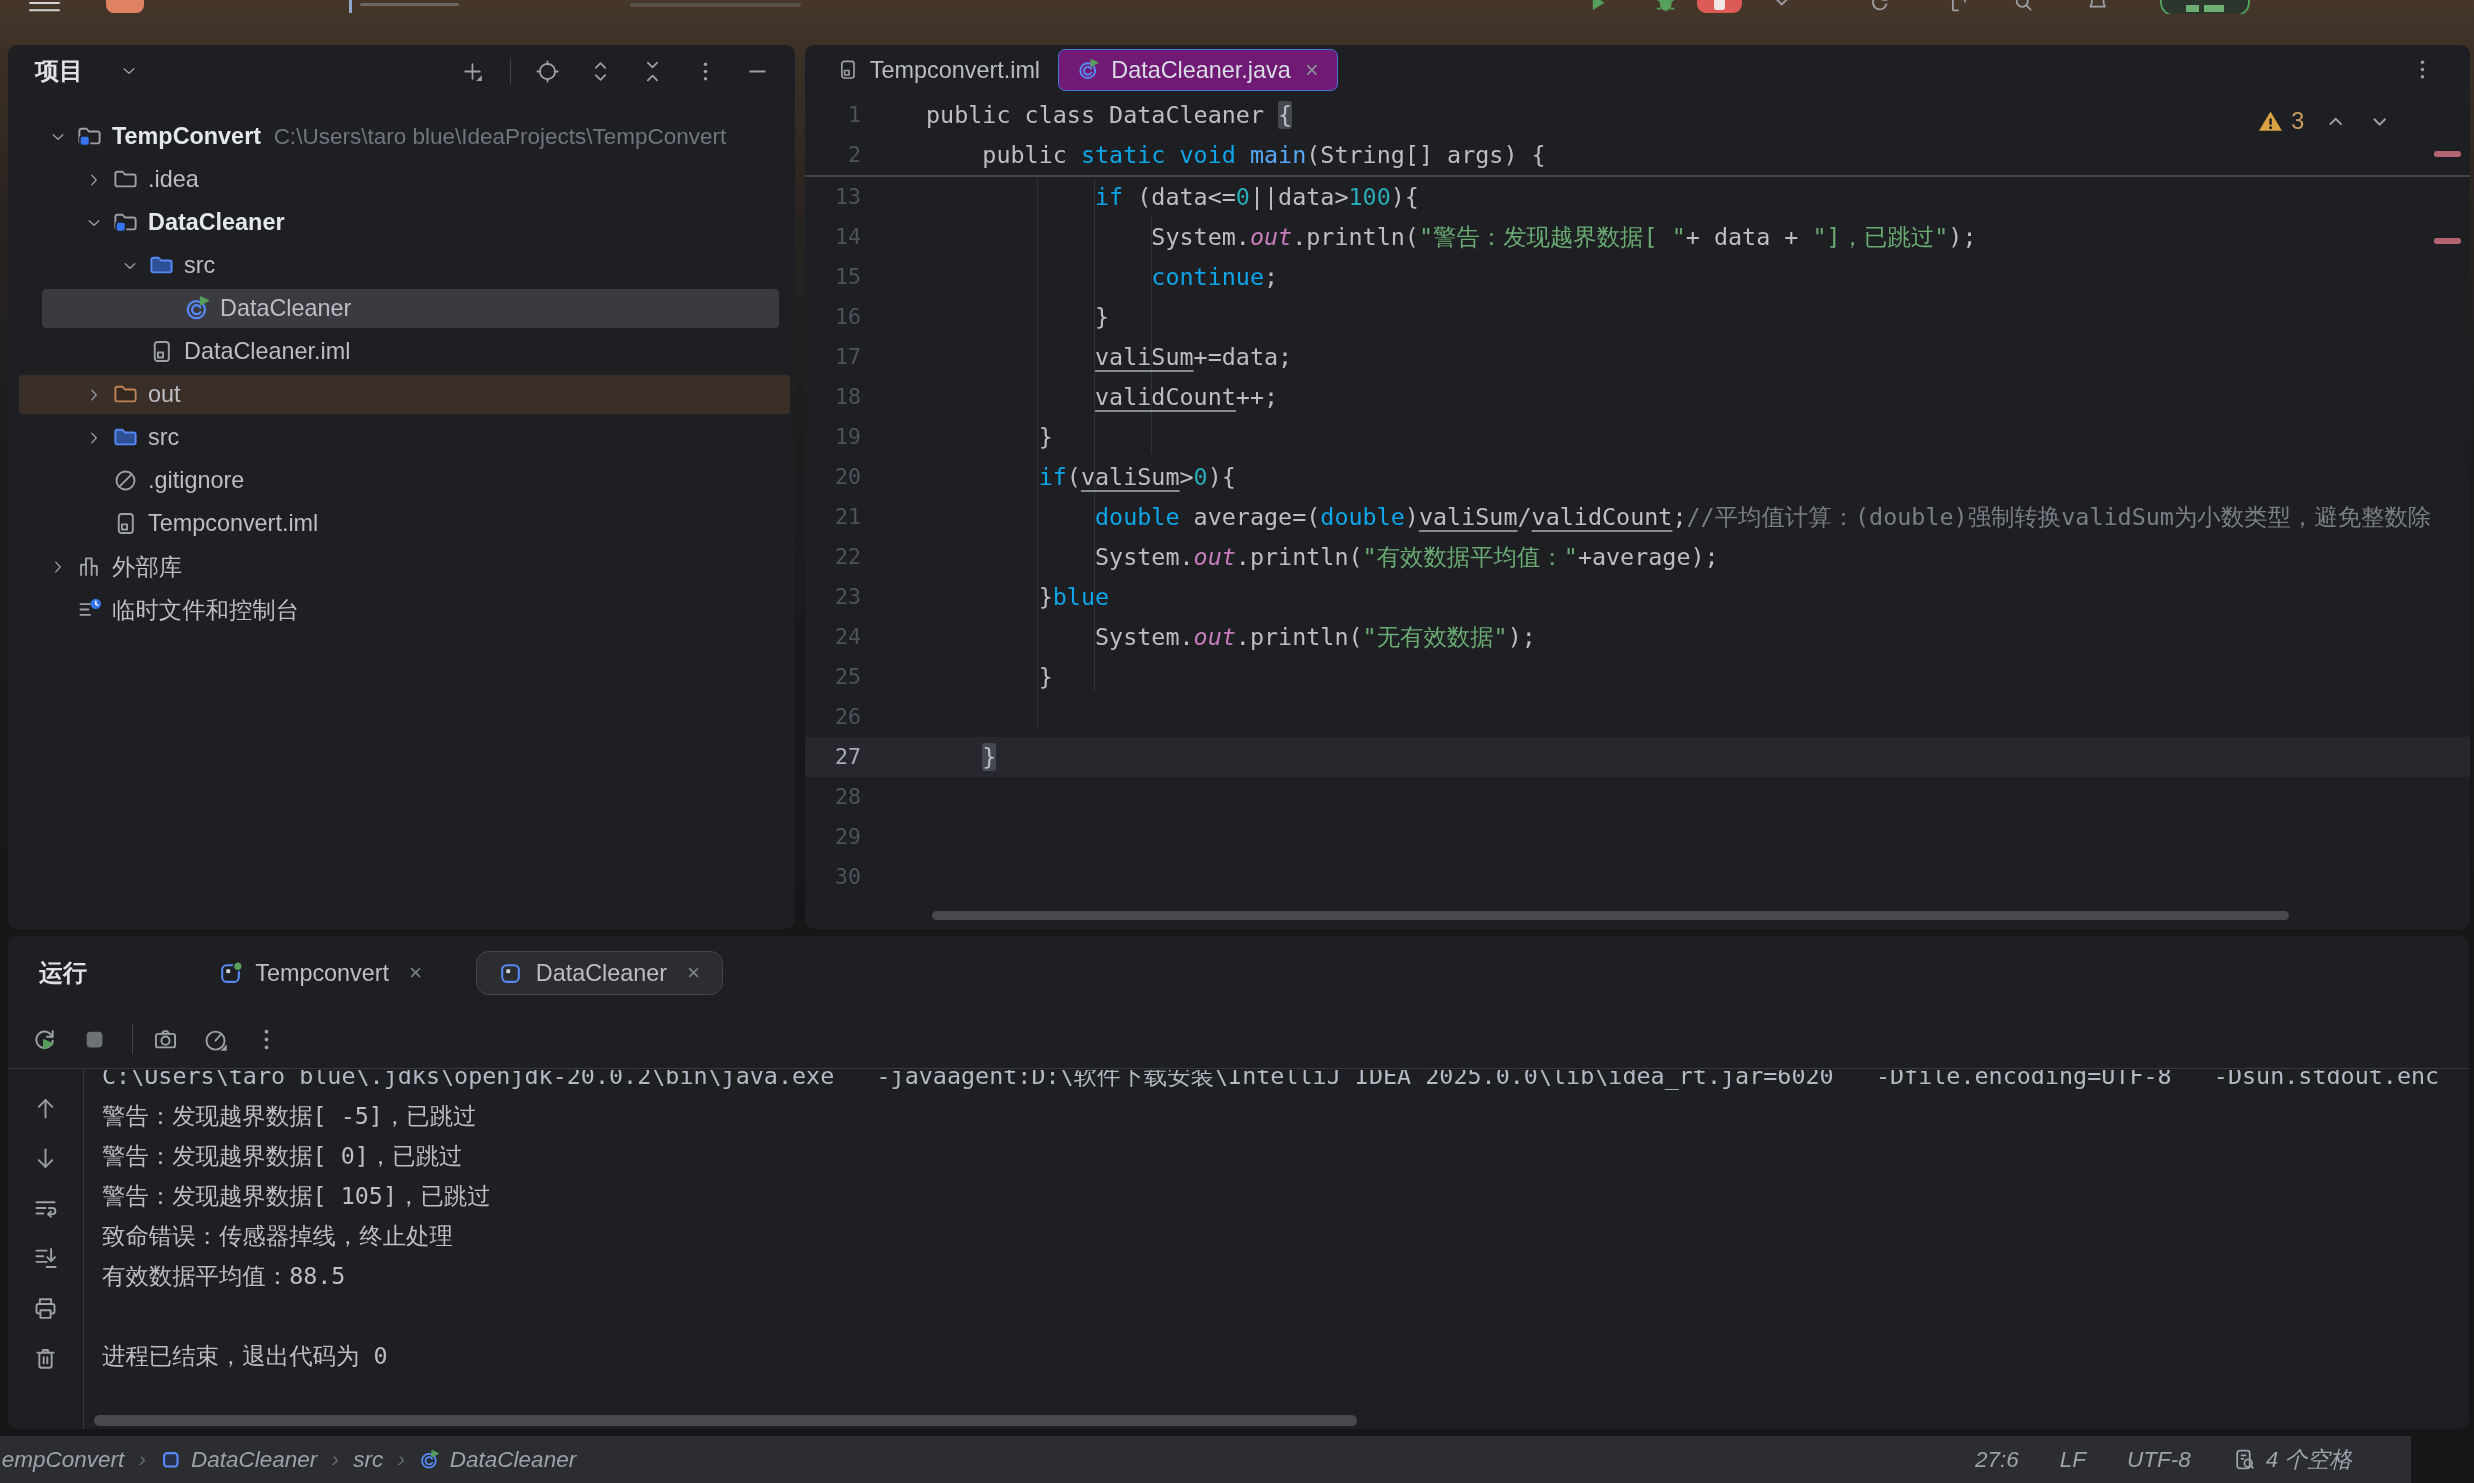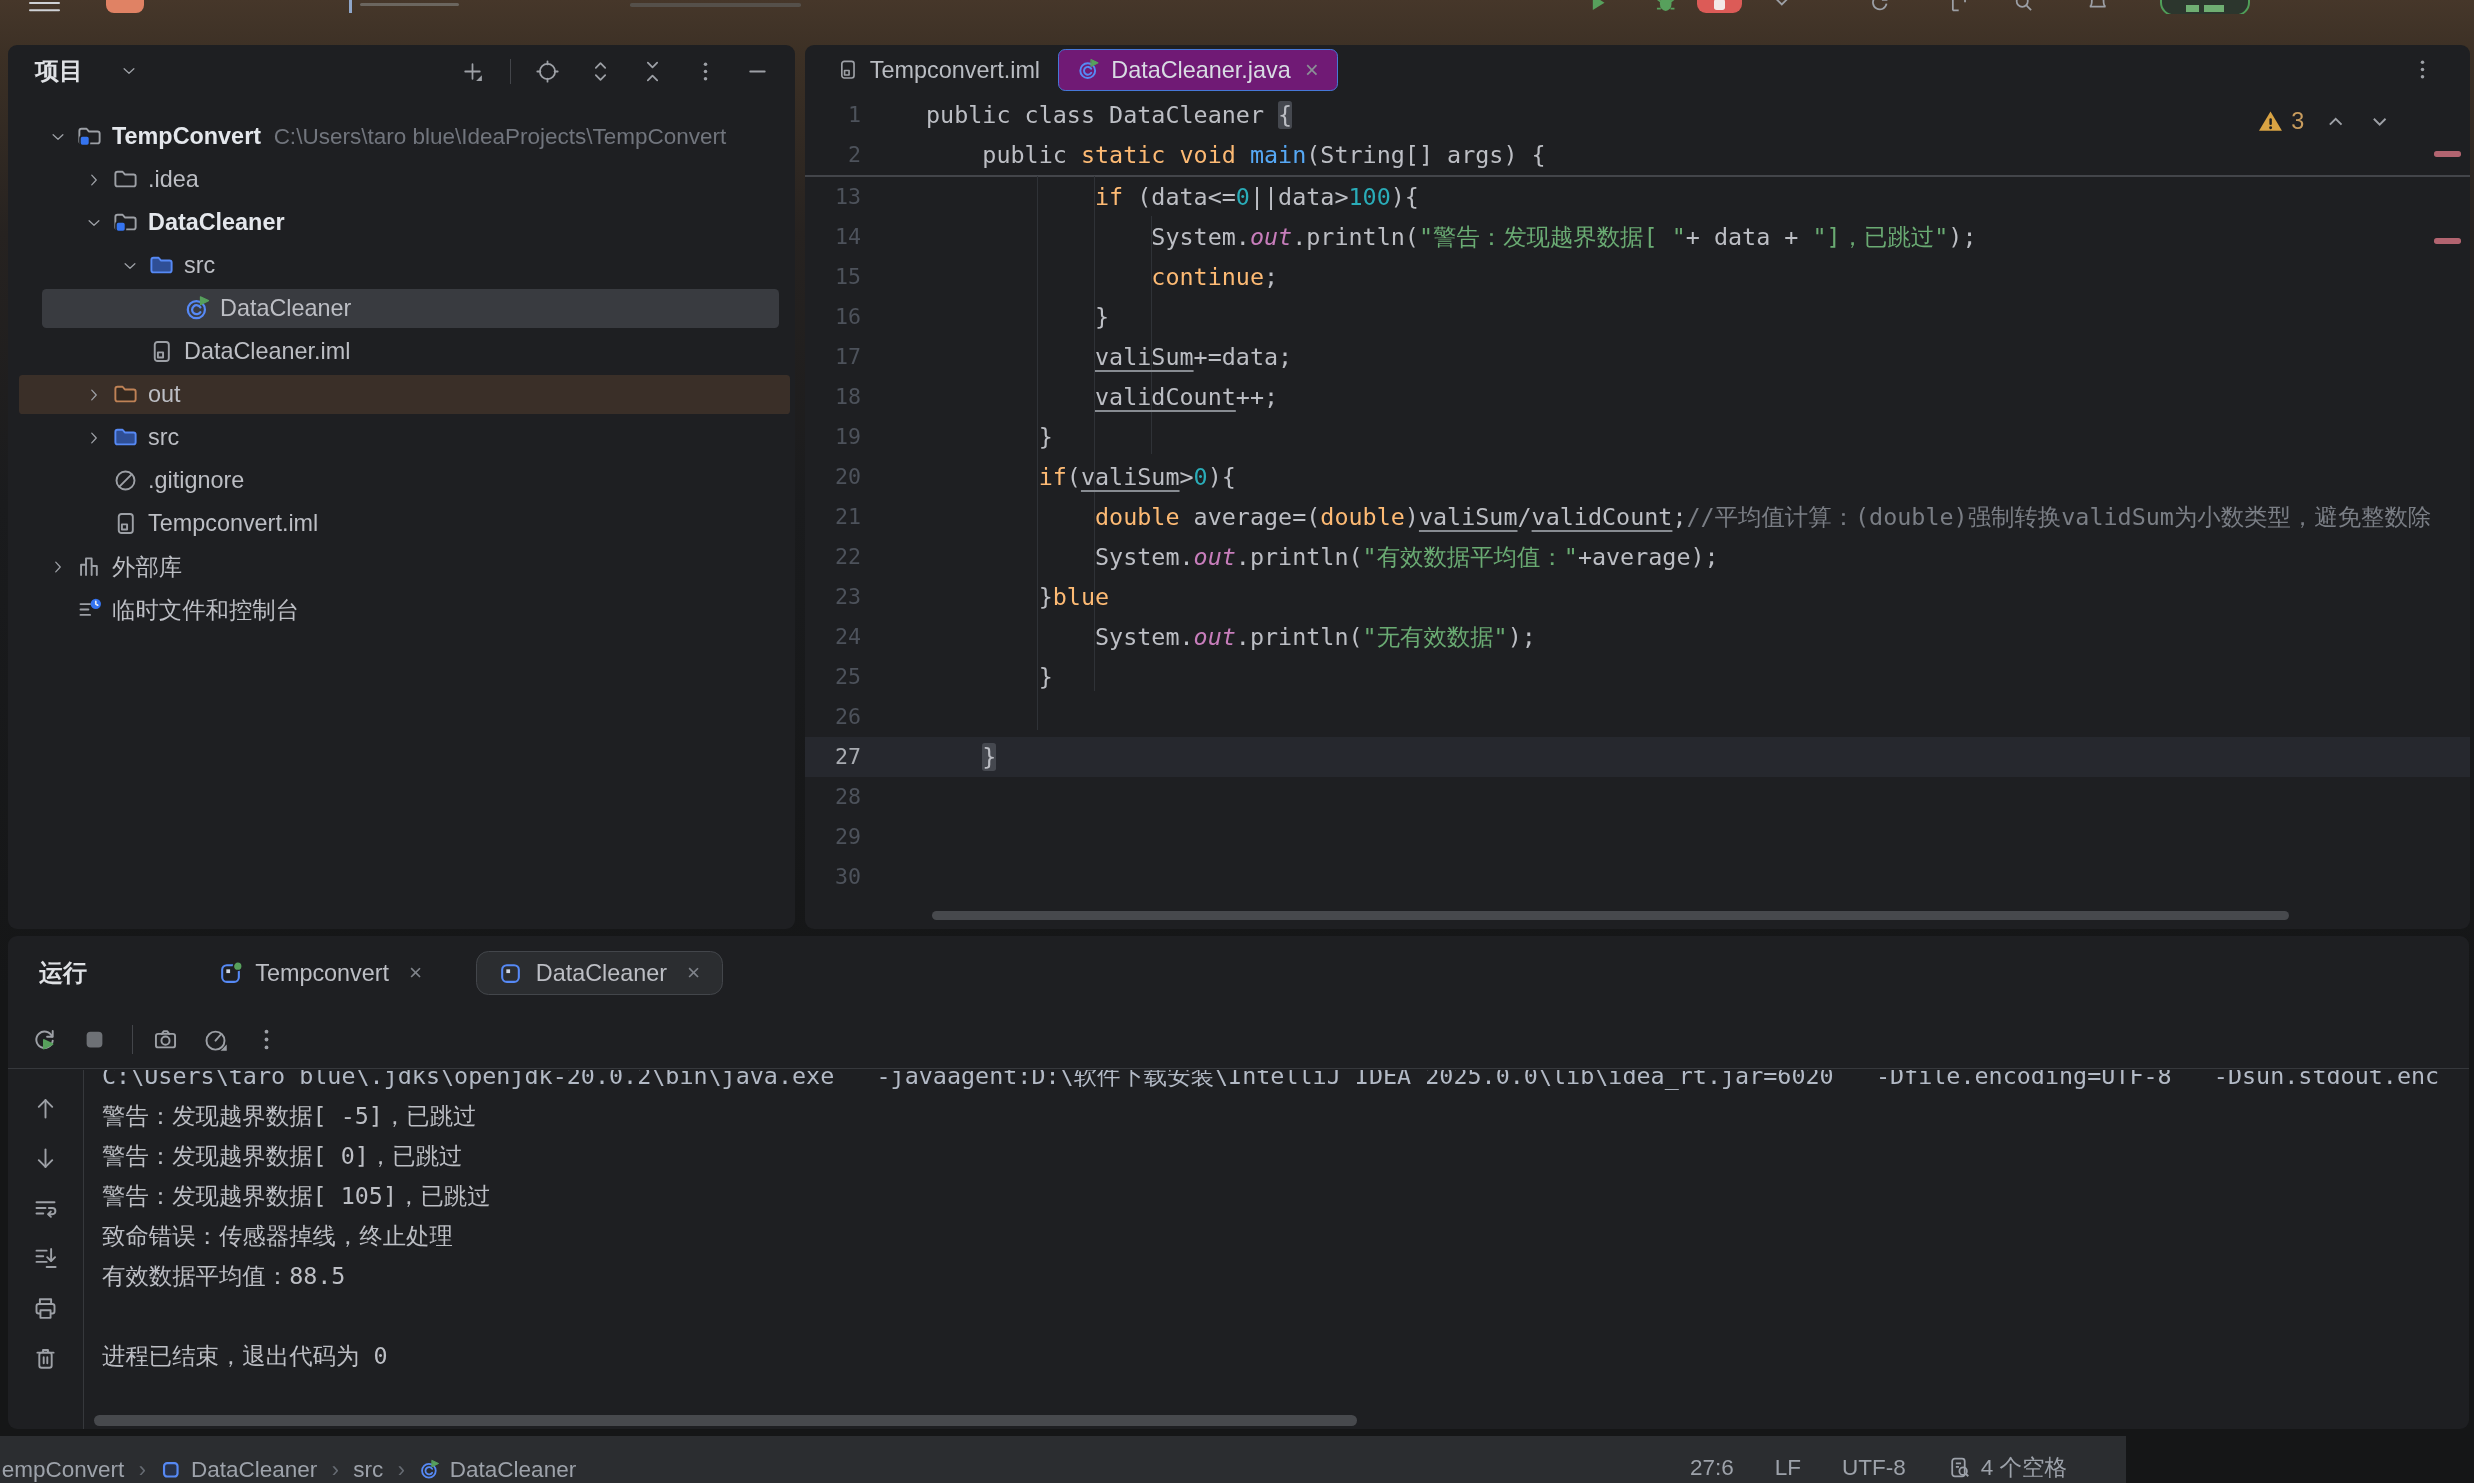--- a/index.html
+++ b/index.html
@@ -36,21 +36,21 @@
   .etab.active{background:#701a75;border:1.8px solid #4678d8;color:#d8dce3;}
   .tab-x{color:#8b8f96;font-size:23.4px;padding-left:3.6px;}
   .kebab-v{position:absolute;right:32px;top:9px;width:31px;height:31px;display:flex;align-items:center;justify-content:center;cursor:pointer;}
   .code-wrap{position:absolute;left:0;top:50px;right:0;bottom:0;font-family:"DejaVu Sans Mono",monospace;font-size:23.4px;}
   .code-row{height:40px;line-height:40px;white-space:pre;display:flex;position:relative;}
   .code-row .ln{width:56px;flex:none;text-align:right;color:#4d525b;font-size:21.6px;}
   .code-row .cd{padding-left:65px;color:#bcbec4;overflow:hidden;white-space:pre;flex:1;}
   .code-row.current{background:#26282e;}
   .code-row.current .ln{color:#a9acb2;}
   .sticky-sep{height:1.8px;background:#43454a;margin:0;}
-  .tk-k{color:#fdba74}.tk-m{color:#56A8F5}.tk-s{color:#6AAB73}.tk-n{color:#2AACB8}
+  .tk-k{color:#0ea5e9}.tk-m{color:#56A8F5}.tk-s{color:#6AAB73}.tk-n{color:#2AACB8}
   .tk-c{color:#7A7E85}.tk-f{color:#C77DBB;font-style:italic}
   .tk-u{text-decoration:underline;text-underline-offset:5.4px;text-decoration-color:#888c92;}
   .tk-bm{background:#45484f;border-radius:2.7px;}
   .guide{position:absolute;width:0.9px;background:#2f3237;z-index:0;}
   .inspect{position:absolute;right:79px;top:63px;display:flex;align-items:center;gap:20px;z-index:5;}
   .inspect .cnt{color:#c89c5e;font-size:23.4px;}
   .stripe-mark{position:absolute;width:27px;height:6.3px;border-radius:2.7px;background:#b26470;right:9px;z-index:5;}
   .hscroll{position:absolute;height:9px;border-radius:4.5px;background:#47494d;z-index:6;}
   
   #runpanel{left:8px;top:936px;width:2461px;height:493px;overflow:hidden;}
@@ -60,21 +60,21 @@
   .rtab.selected{border-color:#43464b;background:#2b2d30;}
   .rtab .x{color:#7f838a;margin-left:7.2px;font-size:22.5px;}
   .r-toolbar{position:absolute;left:0;top:74px;width:100%;height:59px;display:flex;align-items:center;padding-left:18px;border-bottom:0.9px solid #36383c;box-sizing:border-box;}
   .rt-ico{width:36px;height:36px;display:flex;align-items:center;justify-content:center;margin-right:14.4px;cursor:pointer;}
   .rt-div{width:0.9px;height:29px;background:#43454a;margin:0 14.4px 0 5.4px;}
   .l-strip{position:absolute;left:0;top:134px;width:76px;bottom:0;border-right:0.9px solid #36383c;display:flex;flex-direction:column;align-items:center;padding-top:23.4px;gap:19px;box-sizing:border-box;}
   .ls-ico{width:31px;height:31px;display:flex;align-items:center;justify-content:center;cursor:pointer;}
   .console{position:absolute;left:76px;top:134px;right:0;bottom:0;overflow:hidden;font-family:"DejaVu Sans Mono",monospace;font-size:23.4px;color:#bcbec4;padding-left:18px;}
   .con-line{height:40px;line-height:40px;white-space:pre;overflow:hidden;}
   
-  #statusbar{position:absolute;left:0;top:1436px;width:2126px;height:47px;background:#2b2d30;display:flex;align-items:flex-end;font-size:22.5px;color:#9da2aa;}
+  #statusbar{position:absolute;left:0;top:1436px;width:2411px;height:47px;background:#2b2d30;display:flex;align-items:center;font-size:22.5px;color:#9da2aa;font-style:italic;}
   .crumbs{display:flex;align-items:center;gap:14.4px;margin-left:1.8px;white-space:nowrap;}
   .crumb{display:flex;align-items:center;gap:9px;cursor:pointer;}
   .crumb-sep{color:#666b72;font-size:21.6px;}
   .sb-right{margin-left:auto;display:flex;align-items:center;gap:41px;padding-right:59px;}
   .sb-item{display:flex;align-items:center;gap:9px;cursor:pointer;}
   svg{display:block;}
 </style>
 </head>
 <body>
 

